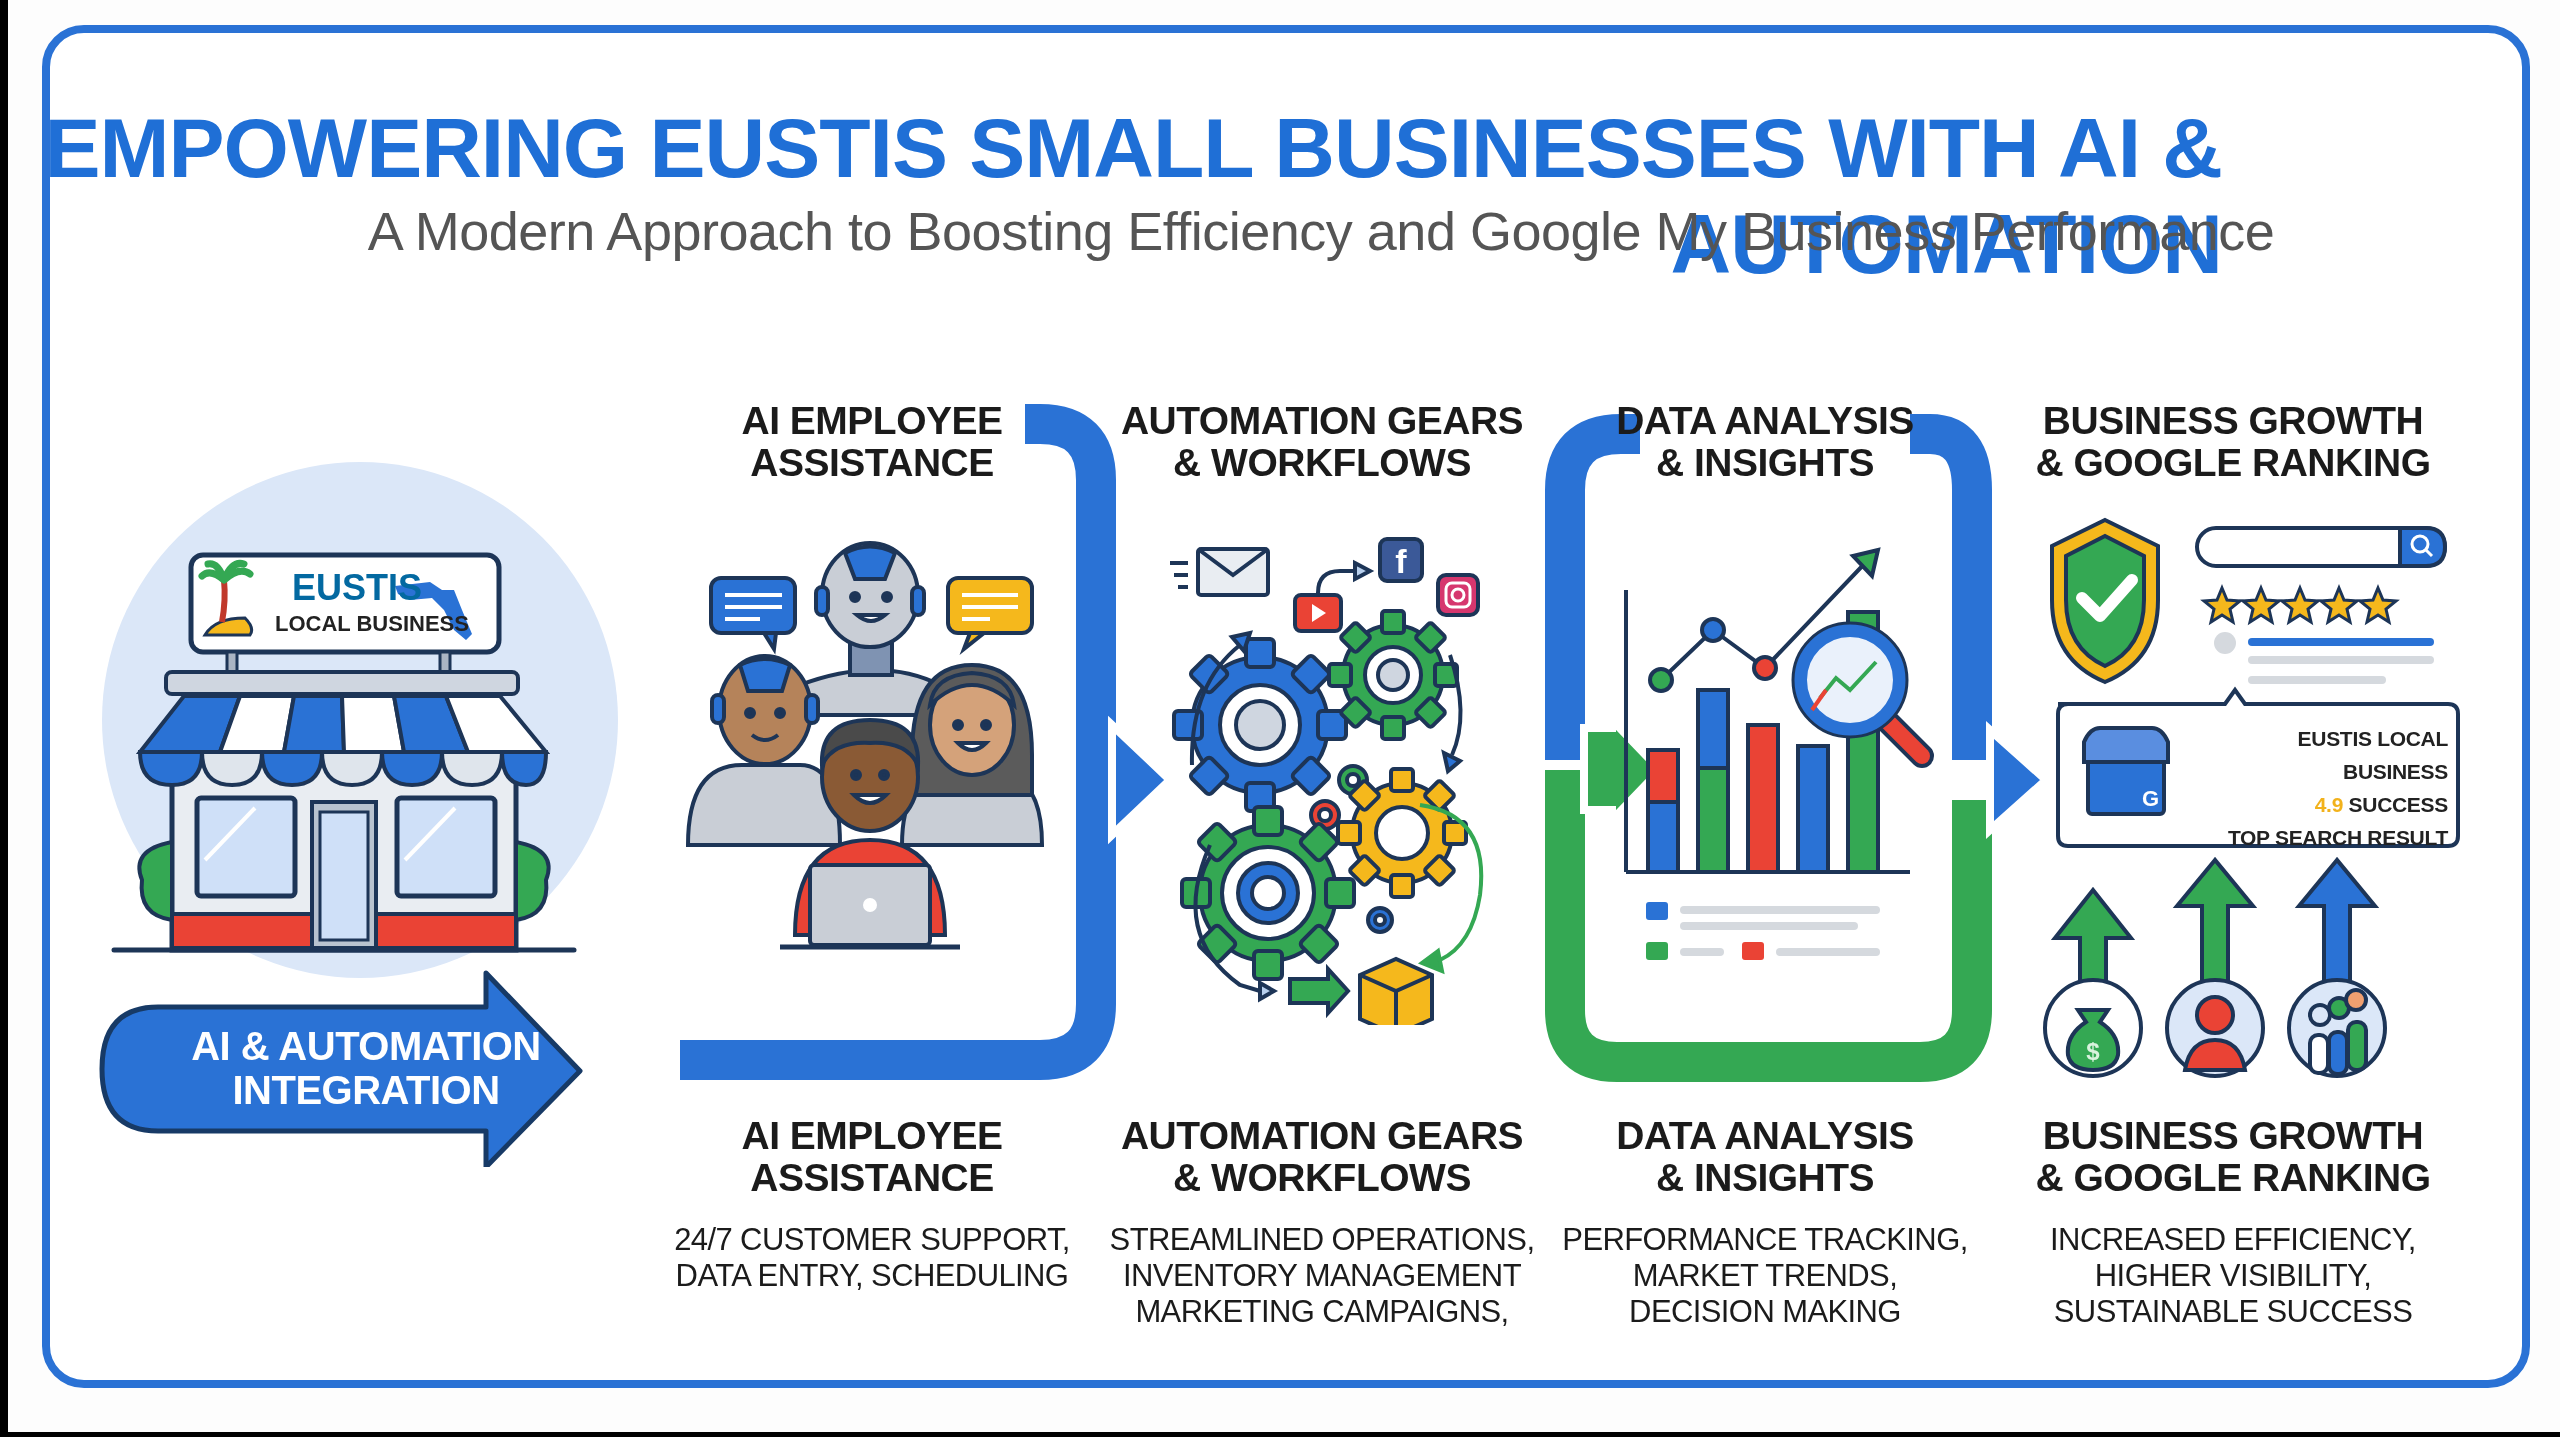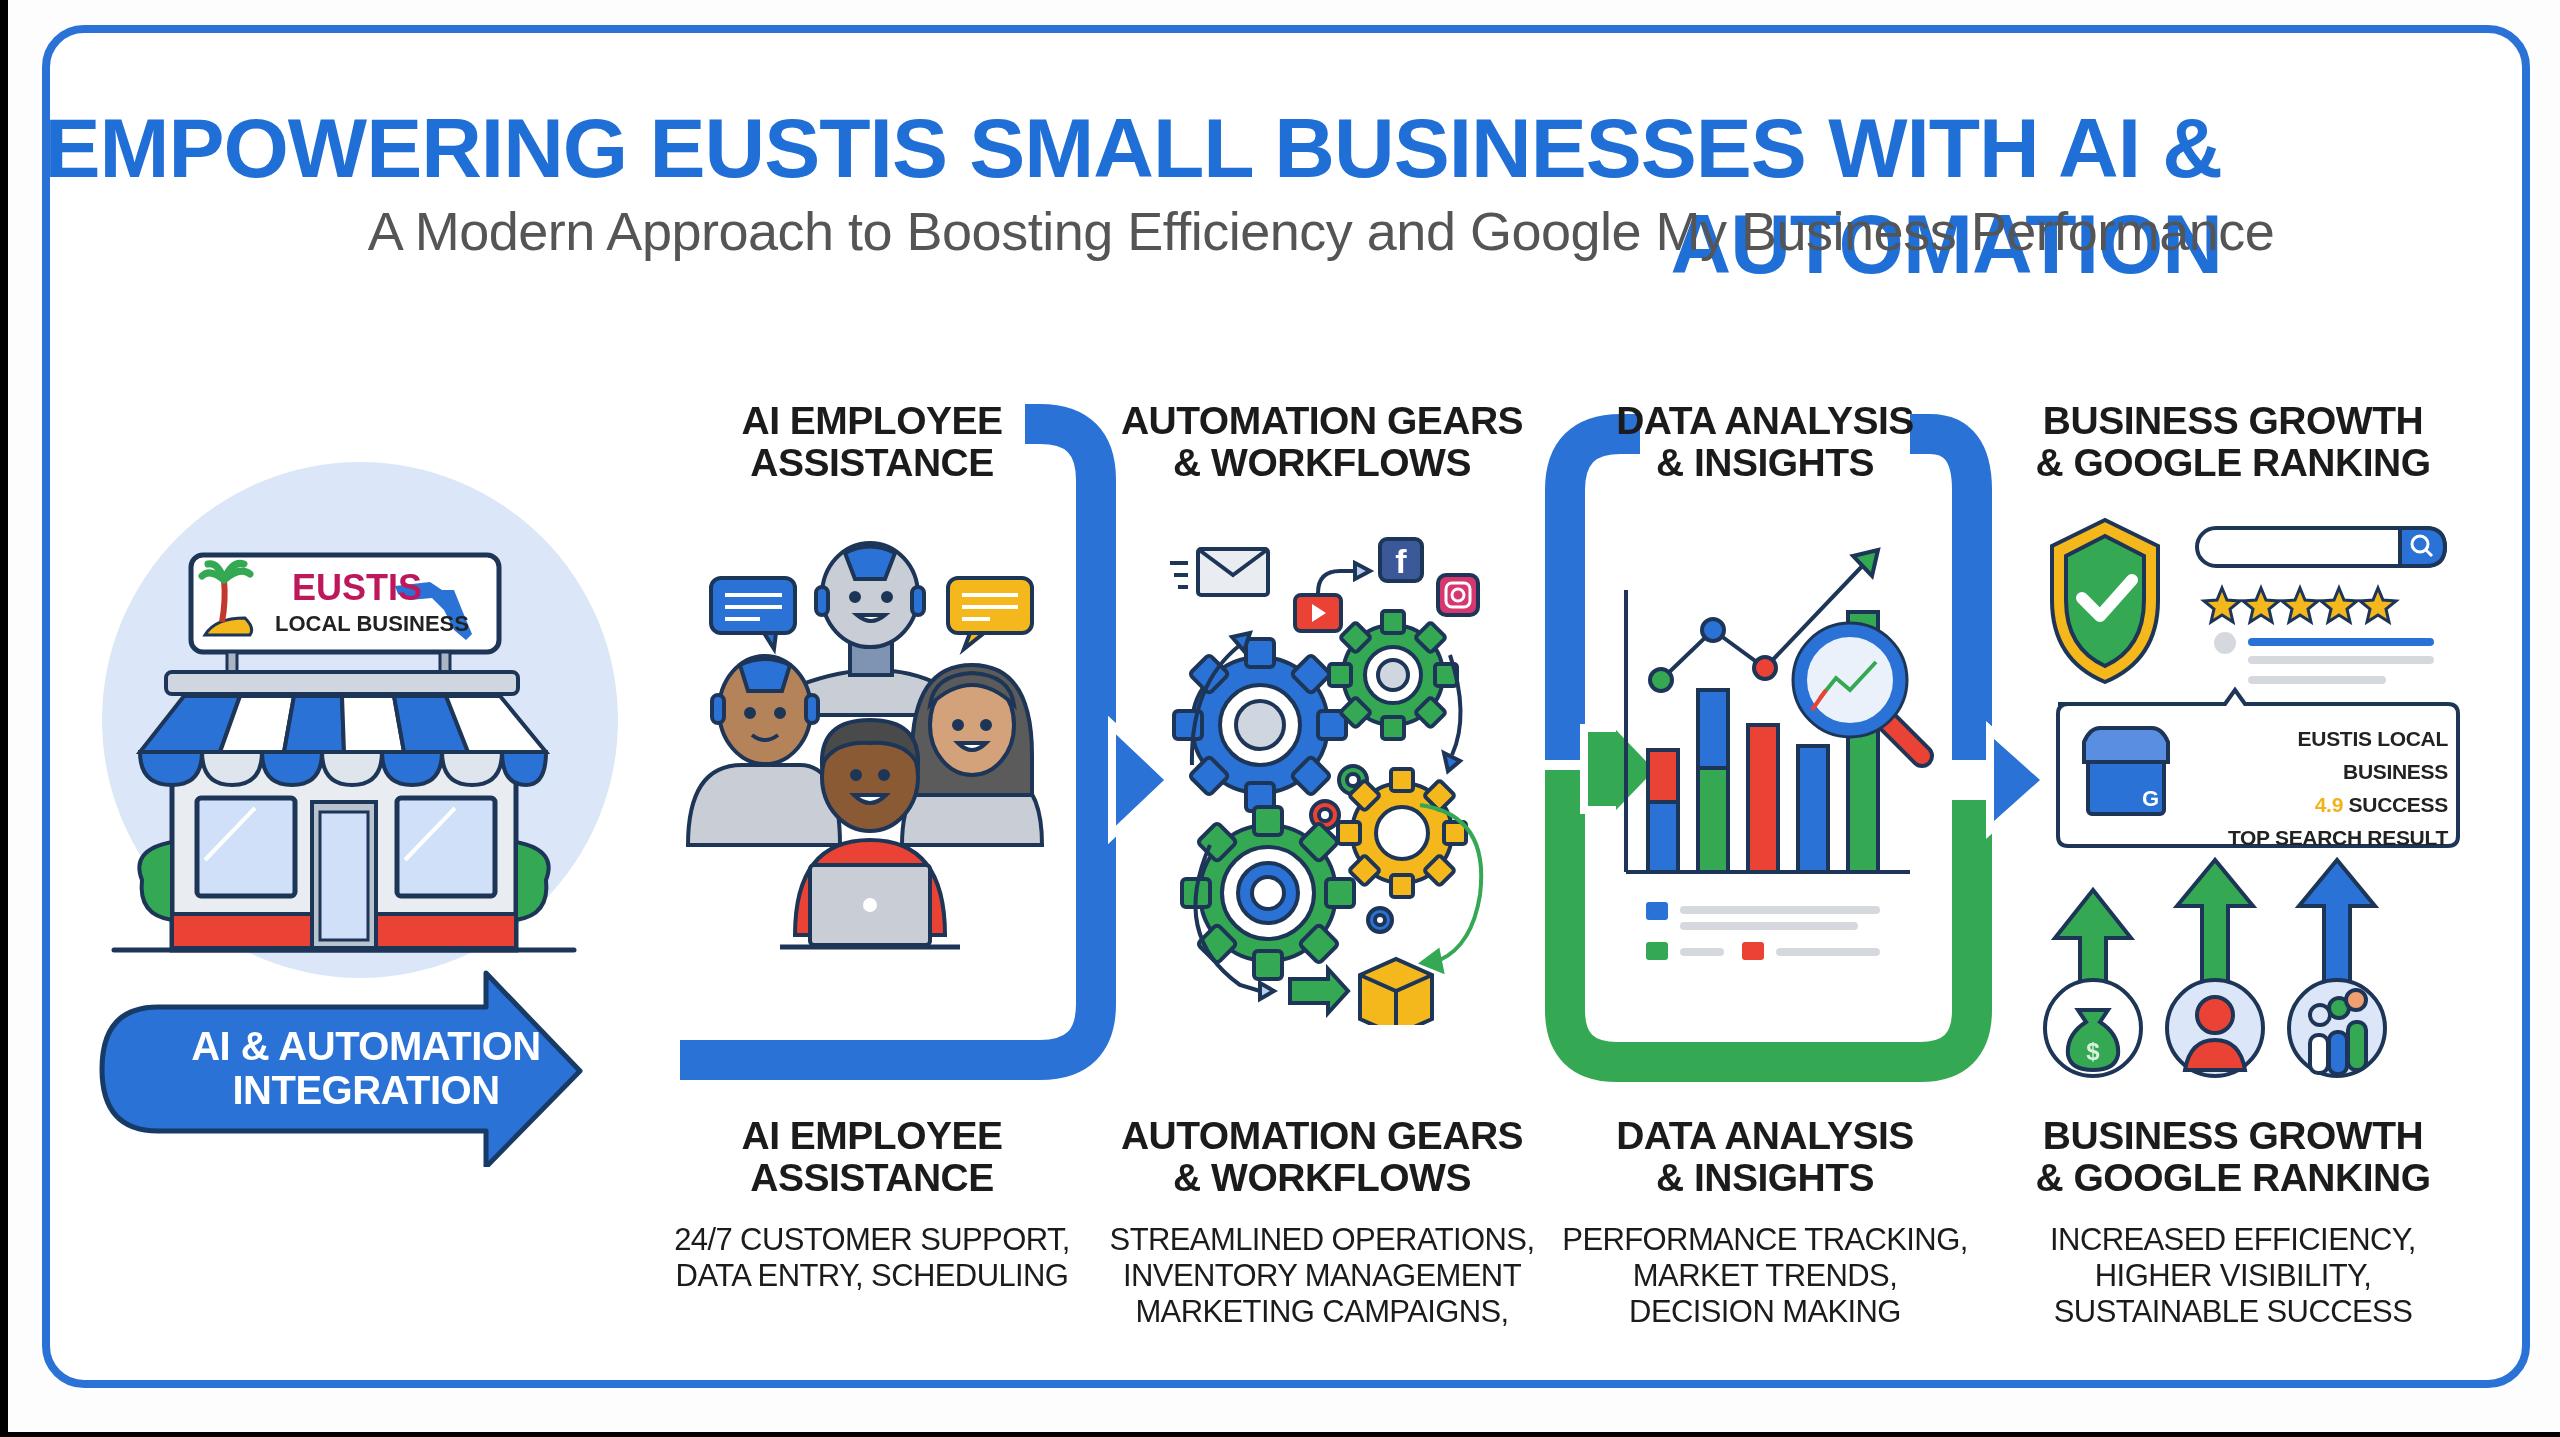--- a/index.html
+++ b/index.html
@@ -9,21 +9,21 @@
   .black-bottom { left:0; top:1432px; width:2560px; height:5px; background:#000; }
   .frame { left:42px; top:25px; width:2472px; height:1347px; border:8px solid #2a72d5; border-radius:42px; background:#fff; }
   .title { left:0; width:2196px; top:100px; text-align:right; font-size:84px; font-weight:700; color:#1f6fd6; letter-spacing:-1px; line-height:96px;padding-left:26px; }
   .subtitle { left:0; width:2560px; top:196px; text-align:center; font-size:54px; color:#555; line-height:70px; letter-spacing:-0.5px;margin-left:41px; }
   .head { text-align:center; font-weight:700; color:#1b1b1b; font-size:39px; line-height:42px; letter-spacing:-0.5px; }
   .head span { display:block; }
   .desc { text-align:center; color:#1b1b1b; font-size:31px; line-height:36px; letter-spacing:-0.6px; }
   .desc span { display:block; }
   .integ-text { color:#fff; font-weight:700; font-size:40px; line-height:44px; text-align:center; letter-spacing:-0.5px; }
   .integ-text span { display:block; }
-  .sign-t1 { font-weight:700; font-size:36px; color:#be185d; }
+  .sign-t1 { font-weight:700; font-size:36px; color:#0369a1; }
   .sign-t2 { font-weight:700; font-size:22px; color:#222; }
   .gbp-line { font-weight:700; font-size:21px; color:#222; line-height:33px; letter-spacing:-0.3px;text-align:right; }
   .rating-num { color:#f2b21c; }
   svg { display:block; }
 </style>
 </head>
 <body>
 
 <div class="abs black-left"></div>
 <div class="abs black-bottom"></div>

